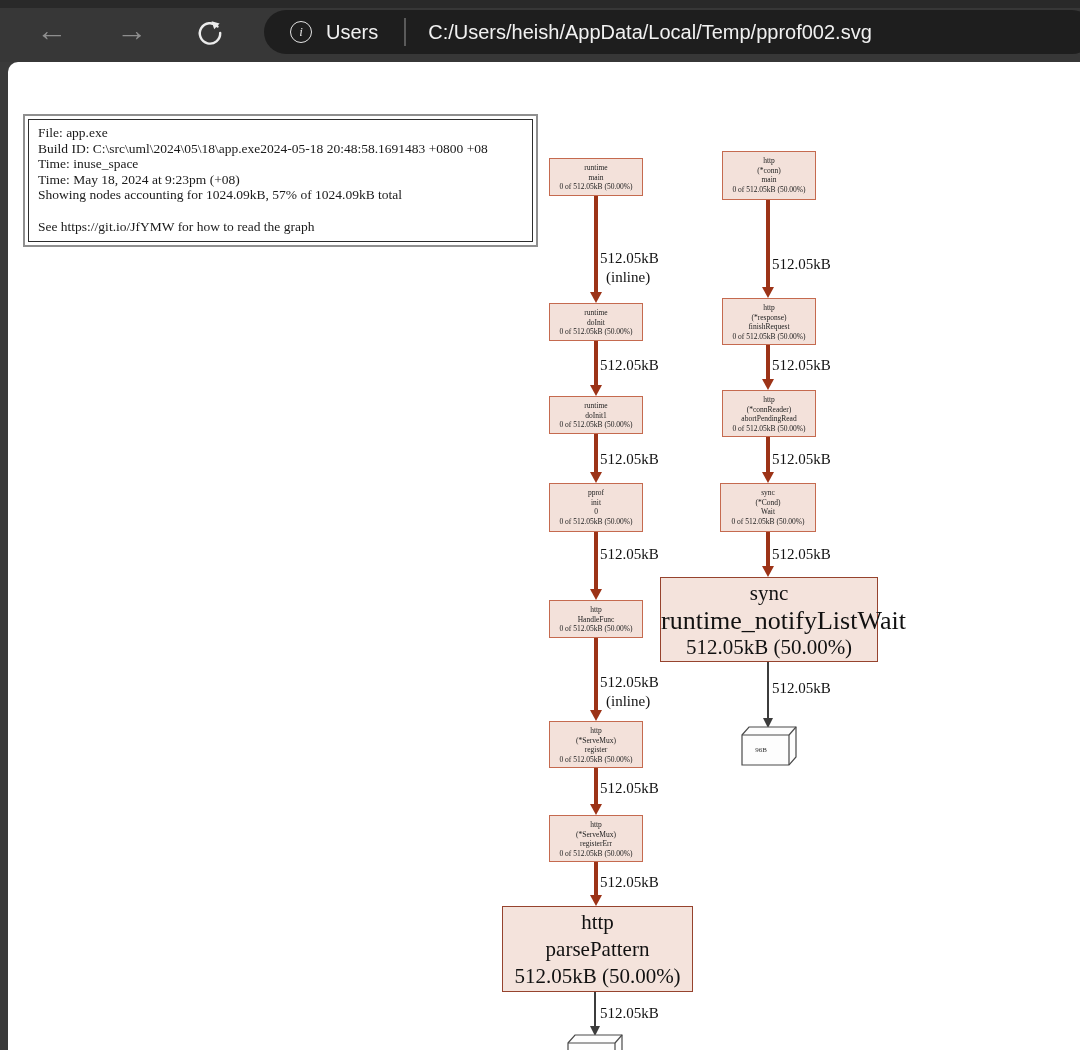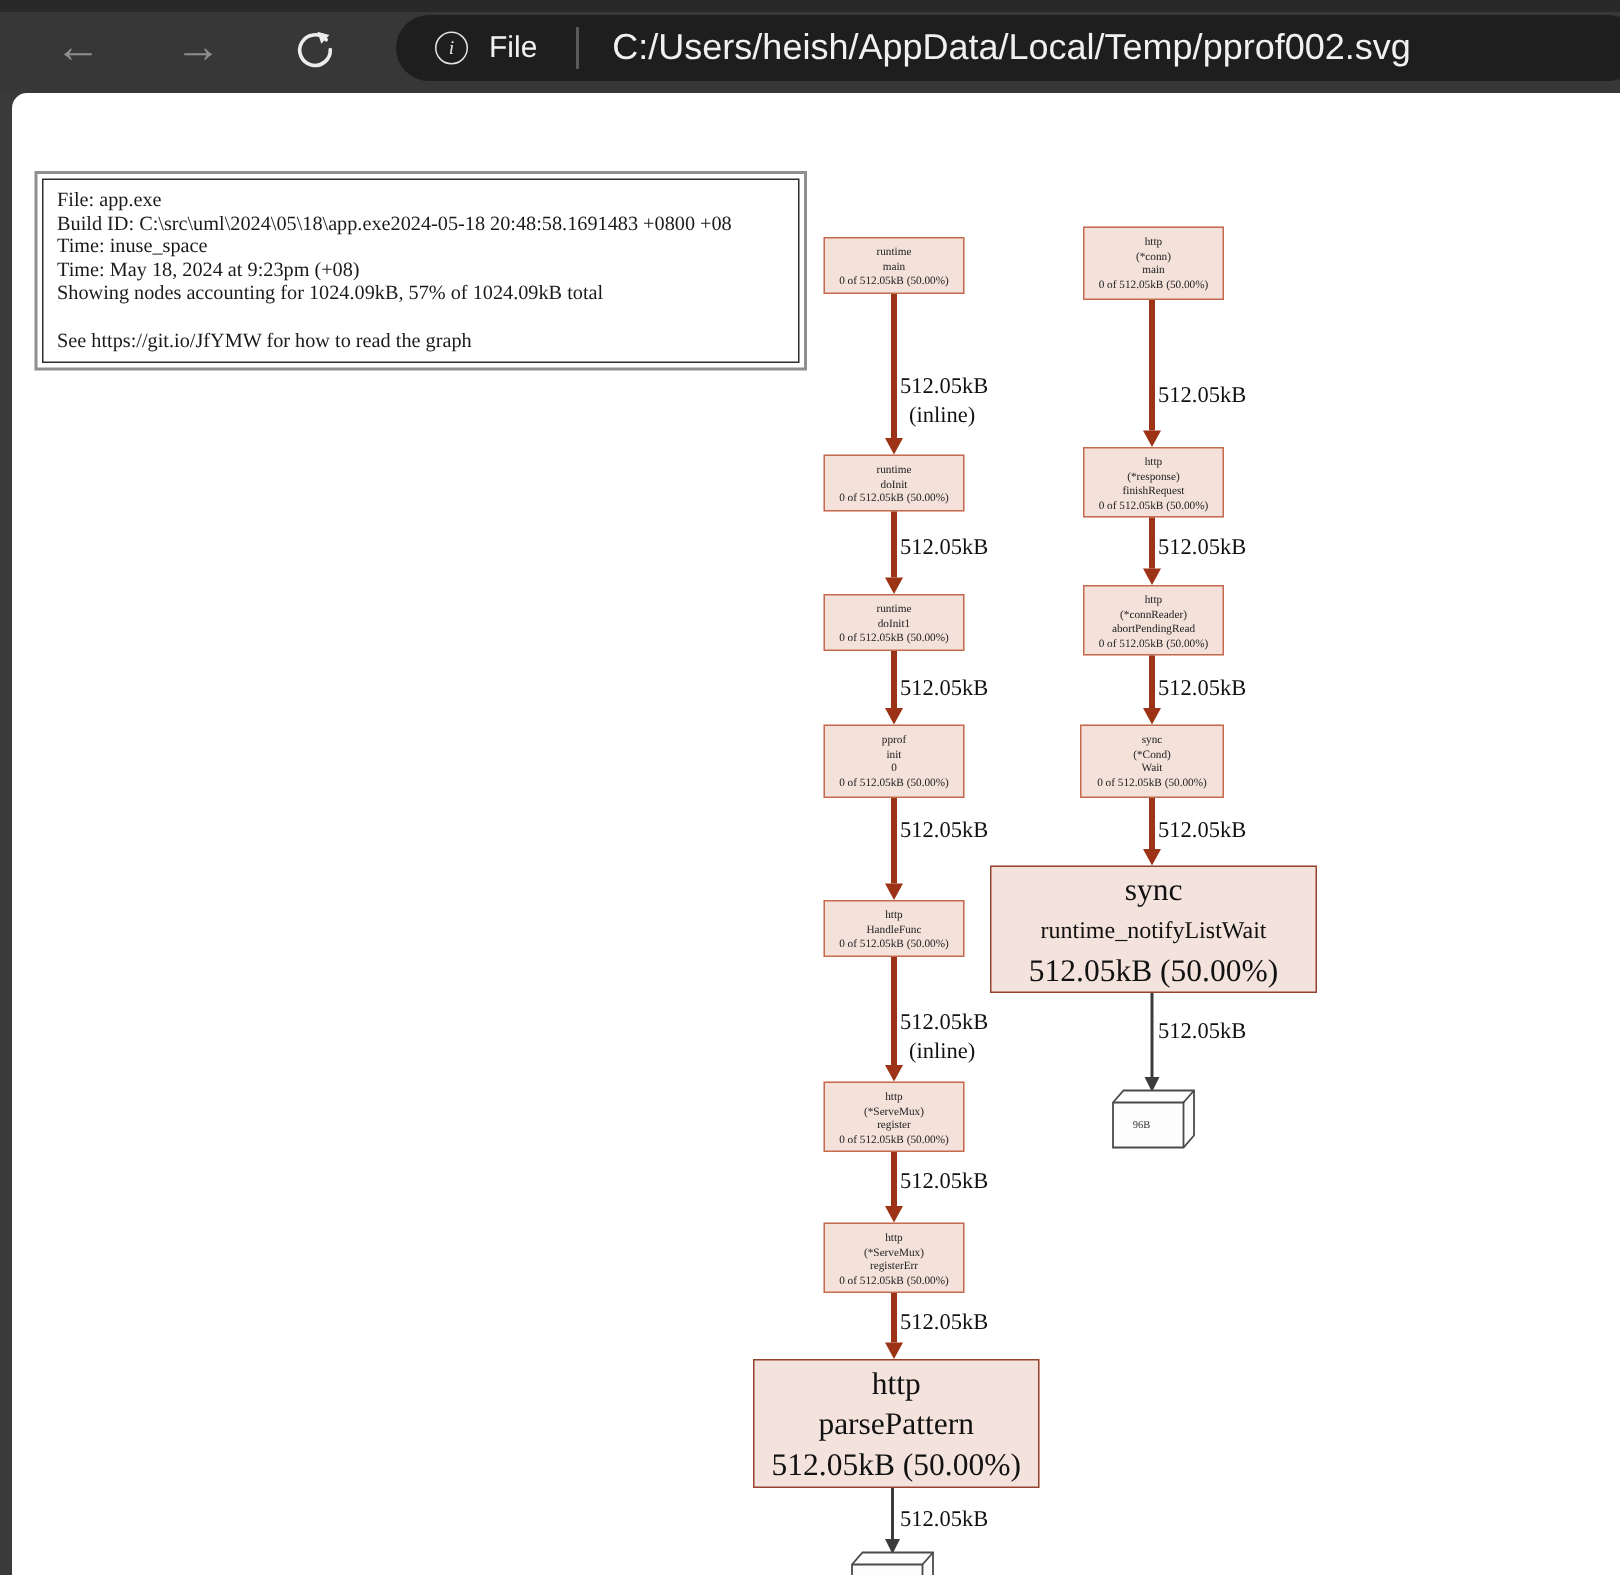--- a/index.html
+++ b/index.html
@@ -22,21 +22,21 @@
     display:flex;align-items:center;
   }
   .info-icon{
     width:20px;height:20px;border-radius:50%;
     border:1.8px solid #e3e3e3;color:#e3e3e3;
     font-size:13px;display:flex;align-items:center;justify-content:center;
     margin-left:26px;flex:0 0 auto;font-family:"Liberation Serif",serif;font-style:italic;
   }
   .scheme-label{color:#f1f1f1;font-size:20px;margin-left:14px;}
   .bar-sep{width:2px;height:28px;background:#5a5a5a;margin-left:26px;}
-  .url-text{color:#f1f1f1;font-size:24px;margin-left:22px;white-space:nowrap;}
+  .url-text{color:#f1f1f1;font-size:20px;margin-left:22px;white-space:nowrap;}
   
   .page{
     position:absolute;left:8px;top:62px;width:1072px;height:988px;
     background:#ffffff;border-top-left-radius:10px;z-index:1;
   }
   .stage{position:absolute;left:0;top:0;width:1080px;height:1050px;z-index:2;margin-top:28px;}
   
   .legend-outer{
     position:absolute;left:23px;top:86px;width:505px;
     border:2px solid #8f8f8f;background:#fff;padding:3px;
@@ -92,21 +92,21 @@
   <div class="nav-btn btn-back">←</div>
   <div class="nav-btn btn-fwd">→</div>
   <div class="nav-btn btn-reload">
     <svg width="30" height="30" viewBox="0 0 30 30">
       <path d="M22.5 8.5 A 10.2 10.2 0 1 0 25.2 15" fill="none" stroke="#ececec" stroke-width="2.4" stroke-linecap="round"></path>
       <path d="M16.6 3.2 L24.6 5.4 L19.2 11.2 Z" fill="#ececec"></path>
     </svg>
   </div>
   <div class="addressbar">
     <div class="info-icon">i</div>
-    <div class="scheme-label">File</div>
+    <div class="scheme-label">Users</div>
     <div class="bar-sep"></div>
     <div class="url-text">C:/Users/heish/AppData/Local/Temp/pprof002.svg</div>
   </div>
 </div>
 
 <div class="page"></div>
 
 <div class="stage">
 
   <div class="legend-outer">
@@ -242,21 +242,21 @@
     <div class="nl">(*Cond)</div>
     <div class="nl">Wait</div>
     <div class="nl">0 of 512.05kB (50.00%)</div>
   </div>
   <div class="edge" style="left:766px;top:504px;height:34px;"></div>
   <div class="ah" style="left:762px;top:538px;"></div>
   <div class="elbl" style="left:772px;top:518px;">512.05kB</div>
 
   <div class="gnode-big" style="left:660px;top:549px;width:218px;height:85px;">
     <div class="bl">sync</div>
-    <div class="bl" style="font-size:16px;">runtime_notifyListWait</div>
+    <div class="bl" style="font-size:26px;">runtime_notifyListWait</div>
     <div class="bl">512.05kB (50.00%)</div>
   </div>
   <div class="edge-k" style="left:767px;top:634px;height:56px;"></div>
   <div class="ah-k" style="left:763px;top:690px;"></div>
   <div class="elbl" style="left:772px;top:652px;">512.05kB</div>
 
   <div class="sink" style="left:741px;top:698px;">
     <svg width="56" height="40" viewBox="0 0 56 40">
       <polygon points="1,9 8,1 55,1 55,31 48,39 1,39" fill="#fdfdfd" stroke="#4a4a4a" stroke-width="1.2"></polygon>
       <polyline points="1,9 48,9 48,39" fill="none" stroke="#4a4a4a" stroke-width="1.2"></polyline>

